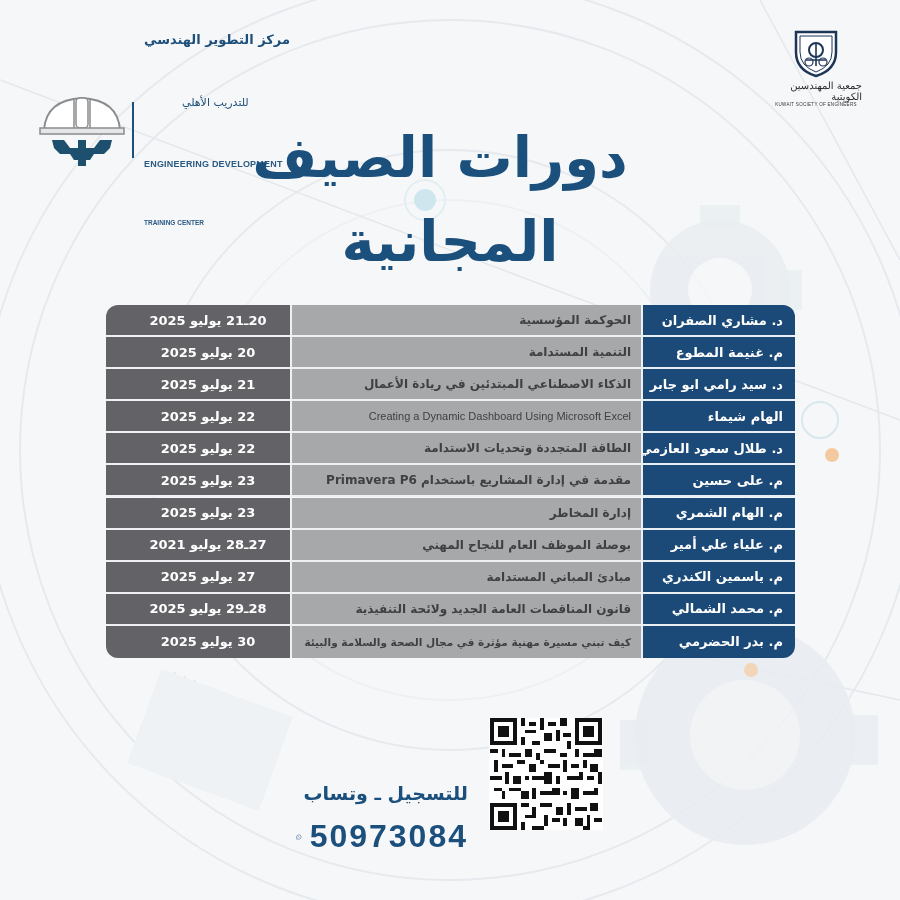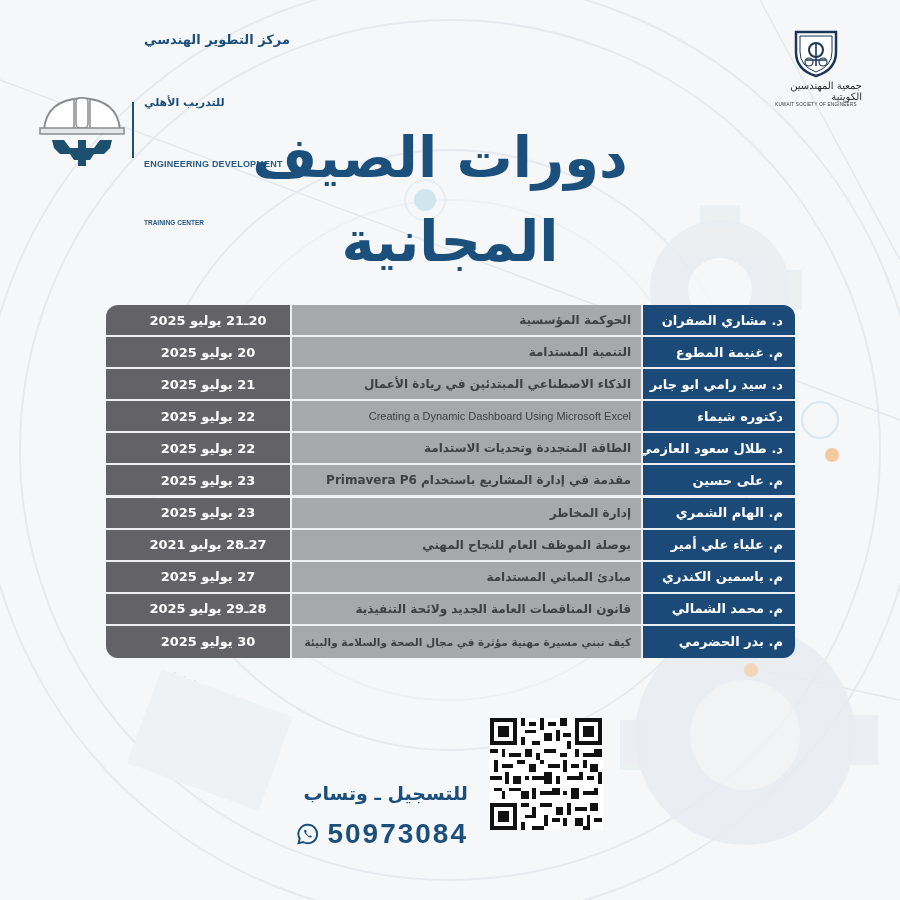--- a/index.html
+++ b/index.html
@@ -7,21 +7,21 @@
     width:900px; height:900px; overflow:hidden; position:relative;
     background:#f6f7f8;
     font-family:"DejaVu Sans", sans-serif;
   }
   .bg { position:absolute; inset:0; pointer-events:none; }
   .header-logo-left { position:absolute; left:38px; top:32px; display:flex; align-items:center; }
   .logo-mark { width:88px; height:72px; position:relative; }
   .logo-divider { width:2px; height:56px; background:#1d4f7a; margin:0 10px 0 6px; }
   .logo-text { display:flex; flex-direction:column; align-items:flex-start;gap:48px; }
   .logo-ar1 { font-size:13px; font-weight:bold; color:#1d4f7a; direction:rtl; line-height:16px; }
-  .logo-ar2 { font-size:11px; font-weight:bold; color:#1d4f7a; direction:rtl; line-height:14px; }
+  .logo-ar2 { font-size:11px; font-weight:normal; color:#1d4f7a; direction:rtl; line-height:14px;margin-left:38px; }
   .logo-en1 { font-family:"Liberation Sans", sans-serif; font-size:9px; font-weight:bold; color:#2a5a84; letter-spacing:0.2px; line-height:12px; }
   .logo-en2 { font-family:"Liberation Sans", sans-serif; font-size:6.5px; font-weight:bold; color:#2a5a84; line-height:9px; }
 
   .header-logo-right { position:absolute; left:770px; top:28px; width:92px; display:flex; flex-direction:column; align-items:center; }
   .kse-ar { font-family:"DejaVu Serif", serif; font-size:10px; color:#2b2b2b; direction:rtl; margin-top:2px; }
   .kse-en { font-family:"Liberation Sans", sans-serif; font-size:4.5px; color:#333; letter-spacing:0.3px; }
 
   .title { position:absolute; left:0; width:900px; text-align:center; direction:rtl;
            color:#1b4f7c; font-weight:bold; font-size:56px; line-height:60px; }
   .title.l1 { top:128px; left:-10px; }
@@ -41,21 +41,21 @@
   .row:first-child .c-date { border-top-left-radius:12px; }
   .row:last-child .c-name { border-bottom-right-radius:12px; border-bottom:none; }
   .row:last-child .c-date { border-bottom-left-radius:12px; border-bottom:none; }
   .row:last-child .c-topic { border-bottom:none; }
   .c-topic.small { font-size:10.5px; }
   .c-topic.en { font-family:"Liberation Sans", sans-serif; font-size:11px; font-weight:normal; }
 
   .reg { position:absolute; left:296px; top:742px; direction:rtl; text-align:right; width:172px; }
   .reg-label { color:#1b4f7c; font-size:19px; font-weight:bold; text-align:right;margin-top:40px; }
   .reg-phone-row { display:flex; align-items:center; justify-content:flex-end; direction:ltr; margin-top:14px; gap:8px; }
-  .reg-phone { font-family:"Liberation Sans", sans-serif; font-weight:bold; color:#1b4f7c; font-size:28px; letter-spacing:2px; }
+  .reg-phone { font-family:"Liberation Sans", sans-serif; font-weight:bold; color:#1b4f7c; font-size:32px; letter-spacing:2px; }
   .wa-icon { width:24px; height:24px; }
 
   .qr { position:absolute; left:489px; top:718px; width:114px; height:112px; background:#fff; }
 </style>
 </head>
 <body>
 
 <svg class="bg" width="900" height="900" viewBox="0 0 900 900">
   <g fill="none" stroke="#e6eaee" stroke-width="2">
     <circle cx="450" cy="450" r="430"></circle>
@@ -151,21 +151,21 @@
     <div class="cell c-name">م. غنيمة المطوع</div>
     <div class="cell c-topic">التنمية المستدامة</div>
     <div class="cell c-date">20 يوليو 2025</div>
   </div>
   <div class="row">
     <div class="cell c-name">د. سيد رامي ابو جابر</div>
     <div class="cell c-topic">الذكاء الاصطناعي المبتدئين في ريادة الأعمال</div>
     <div class="cell c-date">21 يوليو 2025</div>
   </div>
   <div class="row">
-    <div class="cell c-name">دكتوره شيماء</div>
+    <div class="cell c-name">الهام شيماء</div>
     <div class="cell c-topic en">Creating a Dynamic Dashboard Using Microsoft Excel</div>
     <div class="cell c-date">22 يوليو 2025</div>
   </div>
   <div class="row">
     <div class="cell c-name">د. طلال سعود العازمي</div>
     <div class="cell c-topic">الطاقة المتجددة وتحديات الاستدامة</div>
     <div class="cell c-date">22 يوليو 2025</div>
   </div>
   <div class="row">
     <div class="cell c-name">م. على حسين</div>

